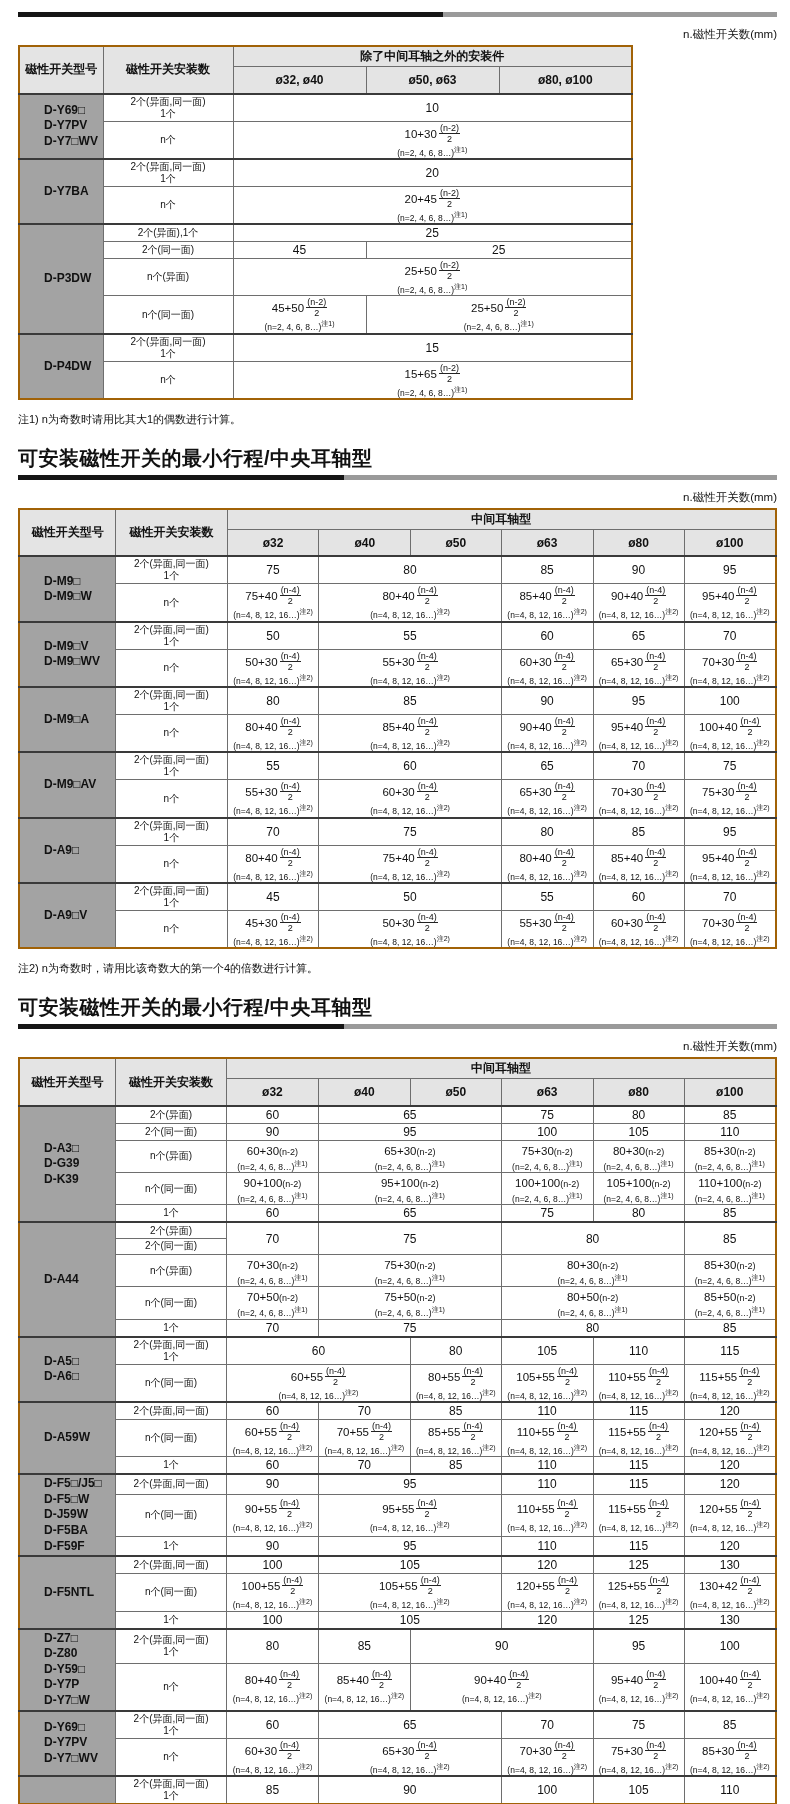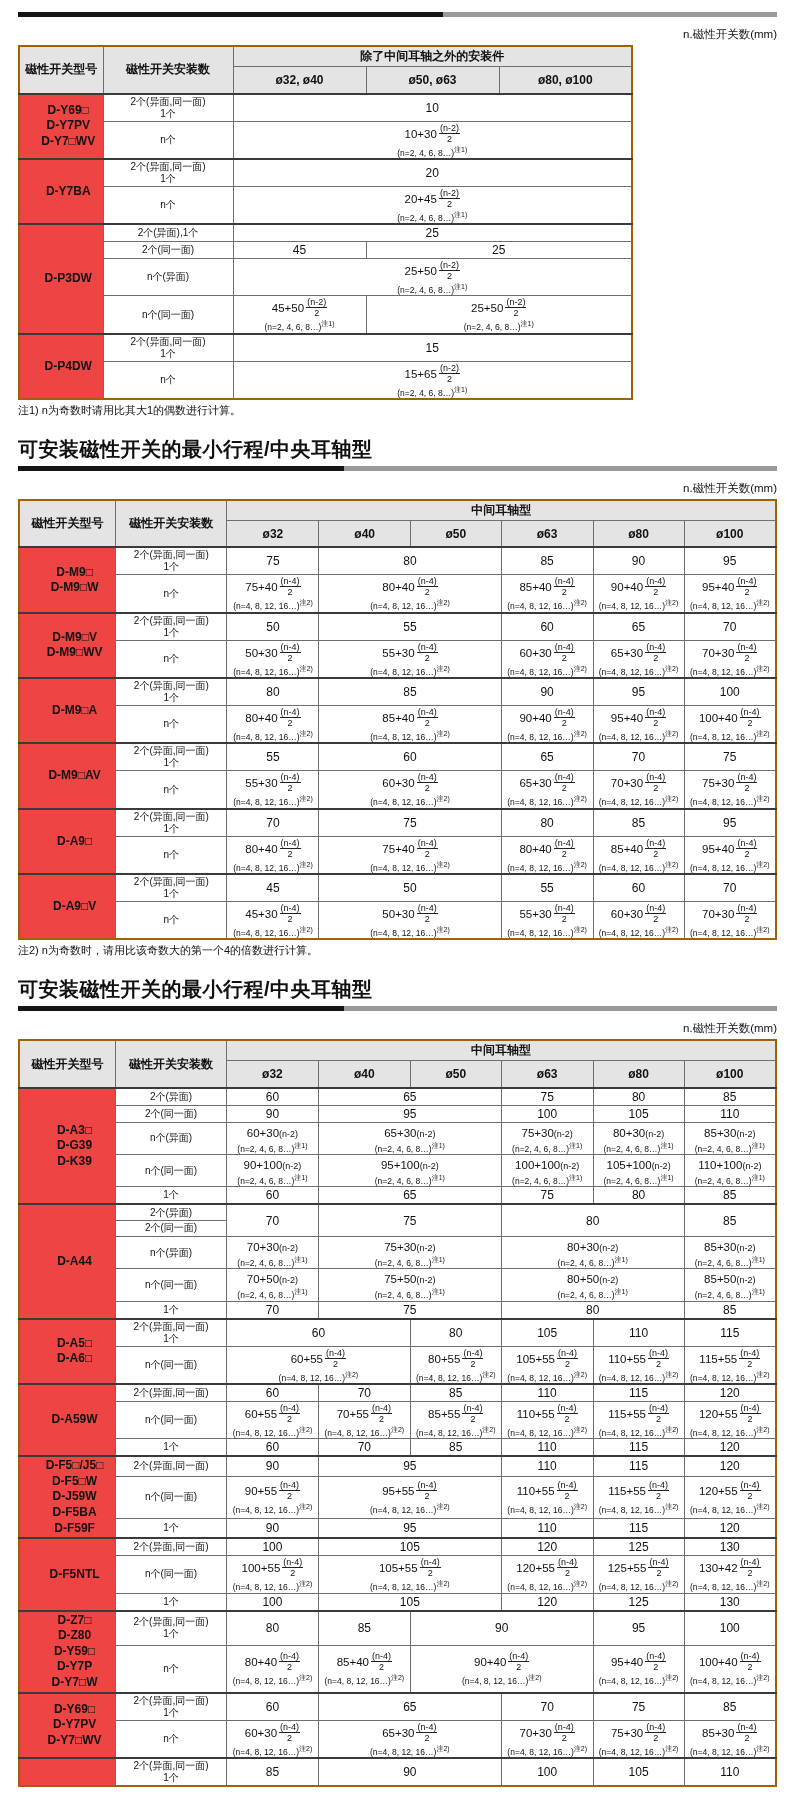--- a/index.html
+++ b/index.html
@@ -10,37 +10,37 @@
   .title-rule{height:5px;margin-bottom:10px;}
   .rule-a{background:linear-gradient(to right,#151515 0,#151515 56%,#9a9a9a 56%,#9a9a9a 100%);}
   .rule-b{background:linear-gradient(to right,#151515 0,#151515 43%,#9a9a9a 43%,#9a9a9a 100%);}
   .unit-note{font-size:11.5px;text-align:right;margin:0 0 3px 0;}
   table{border-collapse:collapse;table-layout:fixed;border:2px solid #a16207;}
   th,td{border:1px solid #6e6e6e;text-align:center;vertical-align:middle;padding:1px 2px;box-sizing:border-box;}
   th{background:#e4e4e4;font-size:12px;font-weight:bold;}
   tr.hrow1 th{height:19px;}
   tr.hrow2 th{height:27px;}
   thead tr:last-child th{border-bottom:1.5px solid #3a3a3a;}
-  td.model{background:#ef4444;font-weight:bold;font-size:12px;text-align:center;padding-left:16px;line-height:1.3;}
+  td.model{background:#a3a3a3;font-weight:bold;font-size:12px;text-align:left;padding-left:24px;line-height:1.3;}
   td.qty{font-size:10px;line-height:1.2;}
   td.val{font-size:12px;}
   td.grp-top{border-top:2px solid #3a3a3a;}
   tr.r-val>td{height:16px;}
   tr.r-q2>td{height:26px;}
   tr.r-small>td{height:29px;}
   tr.r-frac>td{height:34px;}
   .fline{line-height:1;white-space:nowrap;}
   .fbase{font-size:11.5px;}
   .fsmall{font-size:9px;}
   .frac{display:inline-block;vertical-align:middle;text-align:center;margin-left:2px;}
   .frac .num{display:block;border-bottom:1px solid #222;padding:0 1px;font-size:9px;line-height:10px;}
   .frac .den{display:block;font-size:9px;line-height:10px;}
   .fnote{font-size:8.5px;margin-top:2px;white-space:nowrap;line-height:1;}
   .fnote sup{font-size:7px;vertical-align:super;}
-  .footnotes{margin-top:3px;}
+  .footnotes{margin-top:12px;}
   .footnote{font-size:11px;line-height:1.35;}
 </style>
 </head>
 <body>
 
 <div class="page">
 
   <section class="sec">
     <div class="title-rule rule-a"></div>
     <div class="unit-note">n.磁性开关数(mm)</div>

